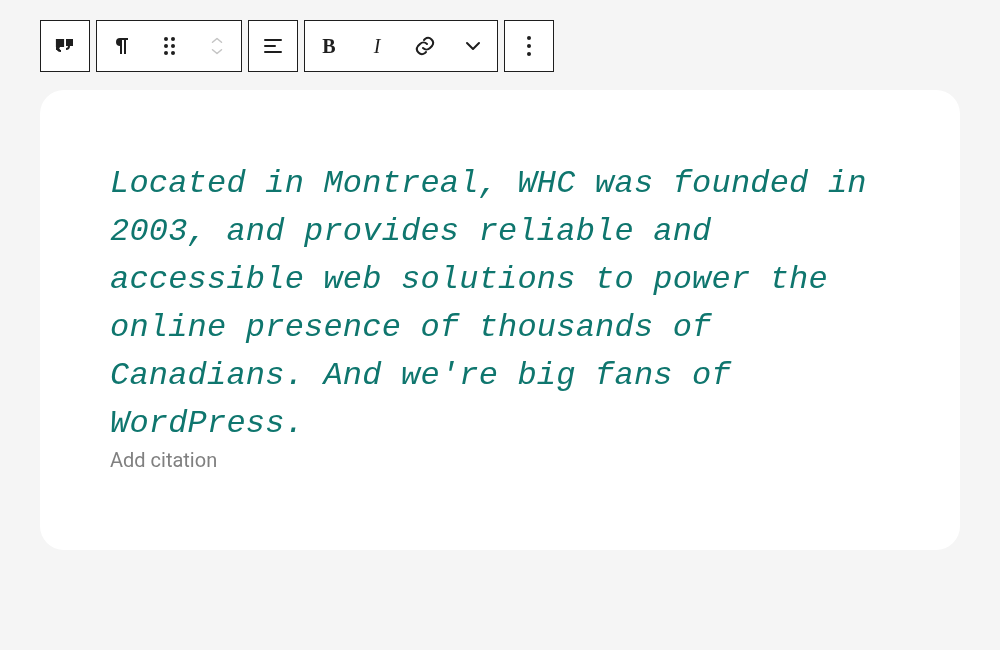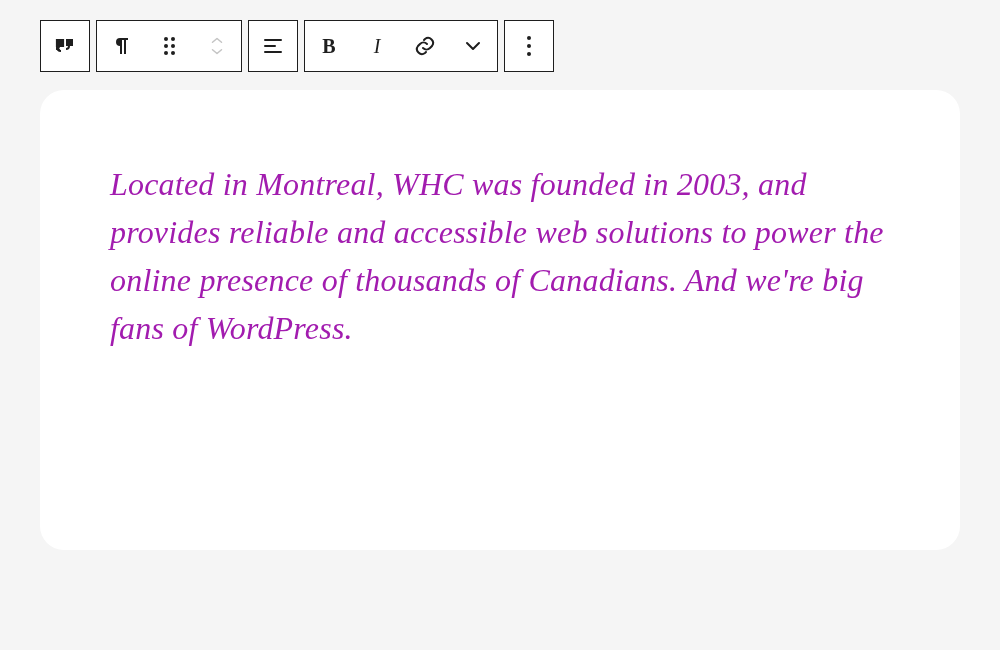--- a/index.html
+++ b/index.html
@@ -41,25 +41,25 @@
   .tb-btn svg { width: 24px; height: 24px; display:block; }
   .tb-btn.bold { font-weight: 700; font-size: 20px; font-family: Georgia, serif; }
   .tb-btn.italic { font-style: italic; font-size: 20px; font-family: Georgia, serif; font-weight:500; }
   .block-card {
     background: #fff;
     border-radius: 24px;
     padding: 70px 70px 58px 70px;
     min-height: 460px;
   }
   .pullquote {
-    font-family: Liberation Serif, serif;
+    font-family: Liberation Mono, monospace;
     font-style: italic;
     font-size: 32px;
     line-height: 1.5;
-    color: #a21caf;
+    color: #0f766e;
     letter-spacing: 0.2px;
   }
   .citation {
     font-family: -apple-system, BlinkMacSystemFont, "Segoe UI", Roboto, sans-serif;
     font-size: 20px;
     color: #808080;
     font-style: normal;
   }
   .drag-handle-dots {
     display: grid;
@@ -172,15 +172,16 @@
             <span></span>
             <span></span>
         </span>
       </div>
     </div>
 
   </div>
 
   <div class="block-card">
     <p class="pullquote">Located in Montreal, WHC was founded in 2003, and provides reliable and accessible web solutions to power the online presence of thousands of Canadians. And we're big fans of WordPress.</p>
+    <p class="citation">Add citation</p>
   </div>
 
 </div>
 
 </body></html>

